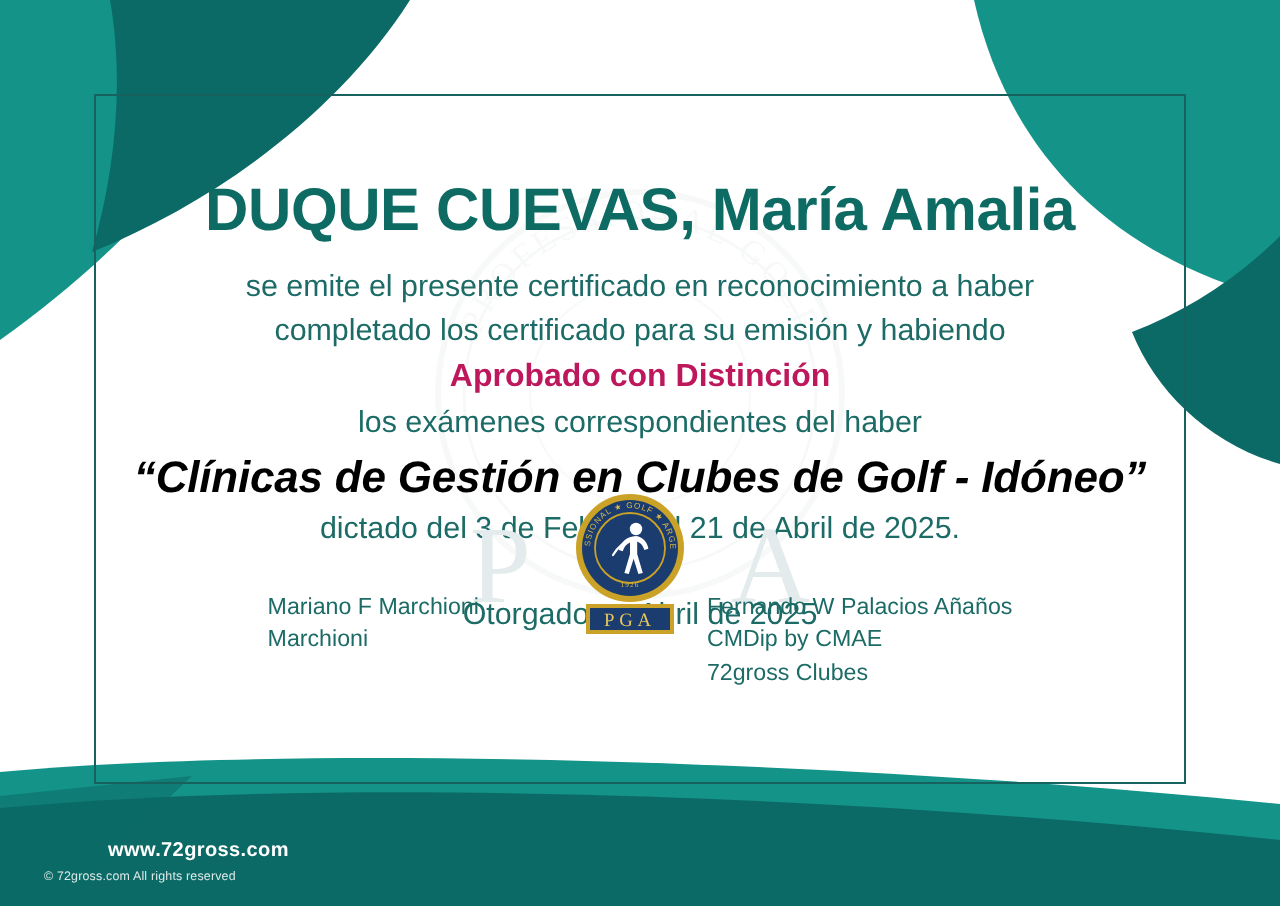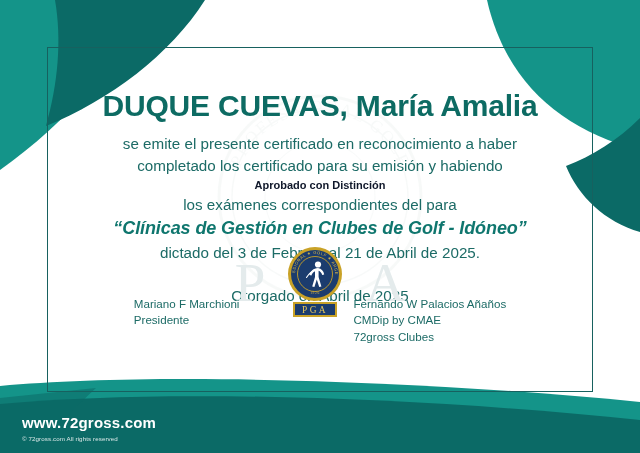--- a/index.html
+++ b/index.html
@@ -29,23 +29,23 @@
   .recipient{
     margin:0;padding-top:42px;
     font-size:30px;font-weight:bold;color:#0d6b63;
     letter-spacing:-0.2px;line-height:1.1;
   }
   .body-lines{margin-top:11px;}
   .bline{
     font-size:15.2px;color:#1c6b66;line-height:1.33;
     margin:0;padding:1px 0;
   }
-  .bline.strong{font-weight:bold;color:#0f172a;font-size:11px;}
+  .bline.strong{font-weight:bold;color:#be185d;font-size:16px;}
   .bline.course{
-    font-weight:bold;font-style:italic;color:#0f766e;font-size:18px;
+    font-weight:bold;font-style:italic;color:#000000;font-size:22px;
     letter-spacing:-0.1px;
   }
   .awarded{
     margin:0;padding-top:23px;
     font-size:15.2px;color:#1c6b66;
   }
   .emblem-row{
     position:absolute;left:0;right:0;top:243px;height:78px;
     display:flex;align-items:center;justify-content:center;
   }
@@ -59,21 +59,21 @@
   .emblem{display:flex;flex-direction:column;align-items:center;}
   .signatures{
     position:absolute;left:0;right:0;top:296px;
     display:flex;justify-content:center;gap:114px;
   }
   .sig{font-size:11.6px;color:#1c6b66;line-height:1.42;}
   .sig div{white-space:nowrap;}
   .footer-text{
     position:absolute;left:22px;bottom:11px;color:#ffffff;
   }
-  .footer-url{font-size:15px;font-weight:bold;letter-spacing:.2px;}
+  .footer-url{font-size:10px;font-weight:bold;letter-spacing:.2px;margin-left:32px;}
   .footer-copy{font-size:6.2px;opacity:.85;margin-top:4px;letter-spacing:.1px;}
 </style>
 </head>
 <body>
 
 <div id="cert">
 
   <svg id="decor-bg" viewBox="0 0 640 453" preserveAspectRatio="none" aria-hidden="true">
     <rect x="0" y="0" width="640" height="453" fill="#ffffff"></rect>
 
@@ -107,21 +107,21 @@
   <div class="frame"></div>
 
   <div class="content">
 
     <h1 class="recipient">DUQUE CUEVAS, María Amalia</h1>
 
     <div class="body-lines">
       <p class="bline">se emite el presente certificado en reconocimiento a haber</p>
       <p class="bline">completado los certificado para su emisión y habiendo</p>
       <p class="bline strong">Aprobado con Distinción</p>
-      <p class="bline">los exámenes correspondientes del para</p>
+      <p class="bline">los exámenes correspondientes del haber</p>
       <p class="bline course">“Clínicas de Gestión en Clubes de Golf - Idóneo”</p>
       <p class="bline">dictado del 3 de Febrero al 21 de Abril de 2025.</p>
     </div>
 
     <p class="awarded">Otorgado en Abril de 2025</p>
   </div>
 
   <div class="emblem-row">
     <span class="pga-letter left">P</span>
 
@@ -145,21 +145,21 @@
         <text x="30" y="67" text-anchor="middle" font-family="Liberation Serif, serif" font-size="9.4" fill="#e8c75a" letter-spacing="2.4">PGA</text>
       </svg>
     </span>
 
     <span class="pga-letter right">A</span>
   </div>
 
   <div class="signatures">
     <div class="sig">
       <div>Mariano F Marchioni</div>
-      <div>Presidente</div>
+      <div>Marchioni</div>
     </div>
     <div class="sig">
       <div>Fernando W Palacios Añaños</div>
       <div>CMDip by CMAE</div>
       <div>72gross Clubes</div>
     </div>
   </div>
 
   <div class="footer-text">
     <div class="footer-url">www.72gross.com</div>

